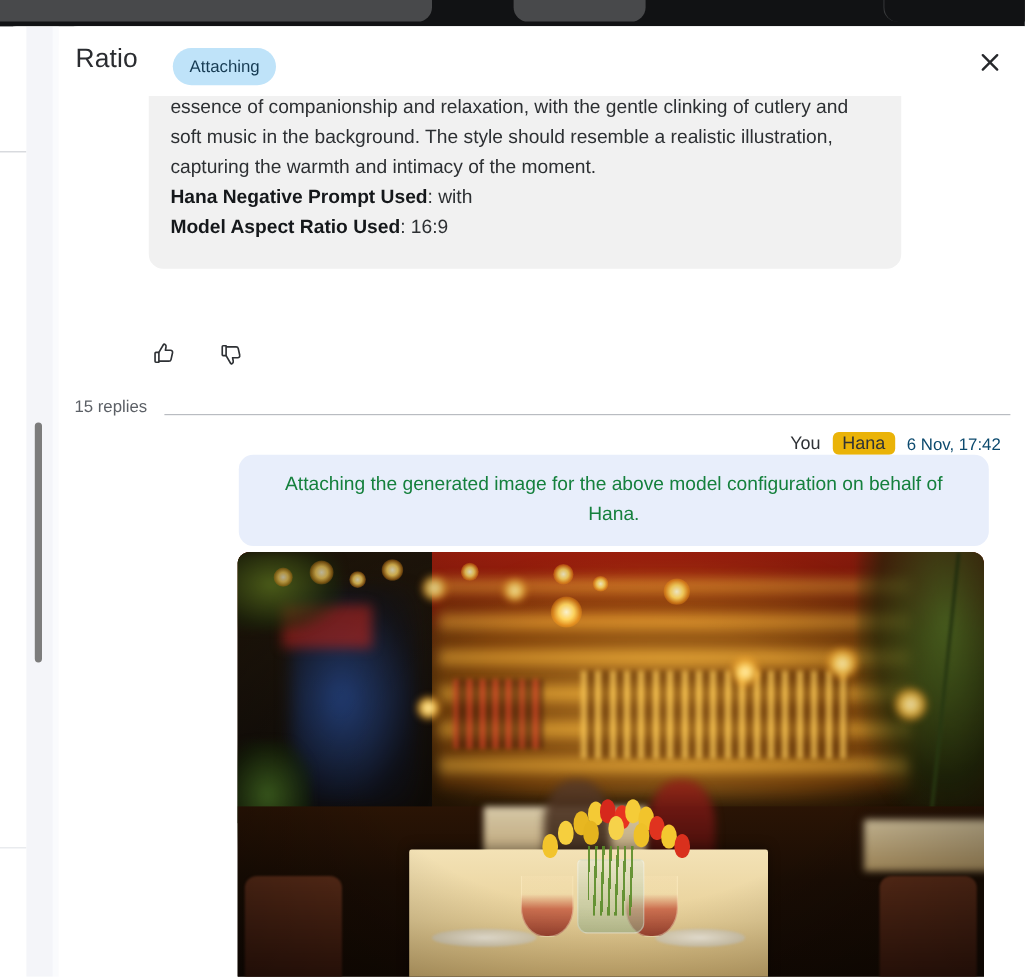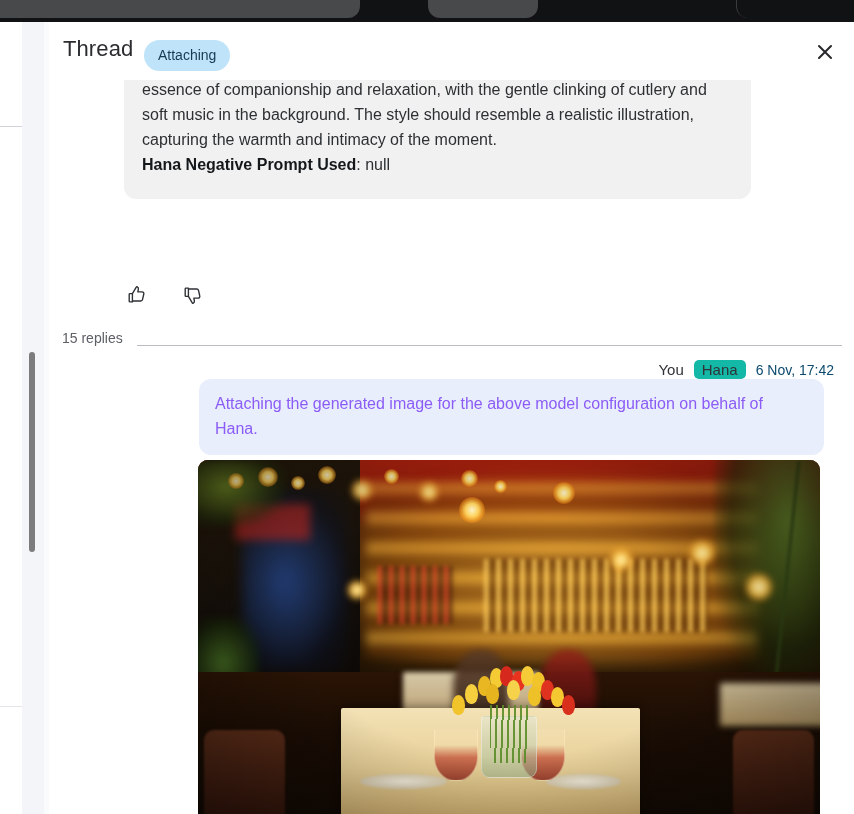--- a/index.html
+++ b/index.html
@@ -146,37 +146,37 @@
   
   #reply-meta-row {
     position: absolute; right: 20px; top: 280px;
     display: flex; align-items: center; gap: 10px;
   }
   #reply-author {
     font-size: 15px; color: #2f3236;
   }
   #reply-onbehalf {
     font-size: 15px; color: #2f3236;
-    background: #14b8a6; border-radius: 5px;
+    background: #eab308; border-radius: 5px;
     padding: 1px 8px;
   }
   #reply-timestamp {
     font-size: 14px; color: #0c4a6e;
   }
 
   
   #reply-bubble {
     position: absolute; left: 150px; top: 299px;
     width: 625px;
     background: #e8eefb;
     border-radius: 12px;
     padding: 12px 16px 14px;
   }
   #reply-bubble p {
-    font-size: 16px; line-height: 25px; color: #8b5cf6;
+    font-size: 16px; line-height: 25px; color: #15803d; text-align: center;
   }
 
   
   #generated-image {
     position: absolute; left: 149px; top: 380px;
     width: 622px; height: 365px;
     border-radius: 10px;
     overflow: hidden;
     background: #1a0f06;
     cursor: pointer;
@@ -428,35 +428,38 @@
   <div id="rail-column"></div>
   <div id="rail-column-2"></div>
 
   <div id="thread-scrollbar-track"></div>
   <div id="thread-scrollbar-thumb"></div>
 </div>
 
 <div id="thread-panel">
 
   <div id="thread-header">
-    <div id="thread-title">Thread</div>
+    <div id="thread-title">Ratio</div>
     <div id="following-badge">Attaching</div>
     <div id="close-button">
       <svg width="20" height="20" viewBox="0 0 20 20">
         <path d="M4 4 L16 16 M16 4 L4 16" stroke="#26282b" stroke-width="2" stroke-linecap="round"></path>
       </svg>
     </div>
   </div>
 
   <div id="thread-body">
 
     <div id="root-message-bubble">
       <p>yellows and reds, creating a welcoming atmosphere. The scene captures the essence of companionship and relaxation, with the gentle clinking of cutlery and soft music in the background. The style should resemble a realistic illustration, capturing the warmth and intimacy of the moment.</p>
       <p class="meta-line">
-        <b>Hana Negative Prompt Used</b><span>: </span><span>null</span>
+        <b>Hana Negative Prompt Used</b><span>: </span><span>with</span>
+      </p>
+      <p class="meta-line">
+        <b>Model Aspect Ratio Used</b><span>: </span><span>16:9</span>
       </p>
     </div>
 
     <div id="reaction-row">
       <div class="reaction-btn">
         <svg width="22" height="22" viewBox="0 0 24 24" fill="none">
           <path d="M7 10.5v9H4.3c-.4 0-.8-.4-.8-.8v-7.4c0-.4.4-.8.8-.8H7z" stroke="#2e3135" stroke-width="1.5" stroke-linejoin="round"></path>
           <path d="M7 10.5l4.2-7.1c.2-.4.7-.5 1.1-.3.9.5 1.4 1.5 1.2 2.5l-.6 3h4.7c1.2 0 2.1 1.1 1.8 2.3l-1.4 6.2c-.2.9-1 1.4-1.9 1.4H7" stroke="#2e3135" stroke-width="1.5" stroke-linejoin="round"></path>
         </svg>
       </div>

